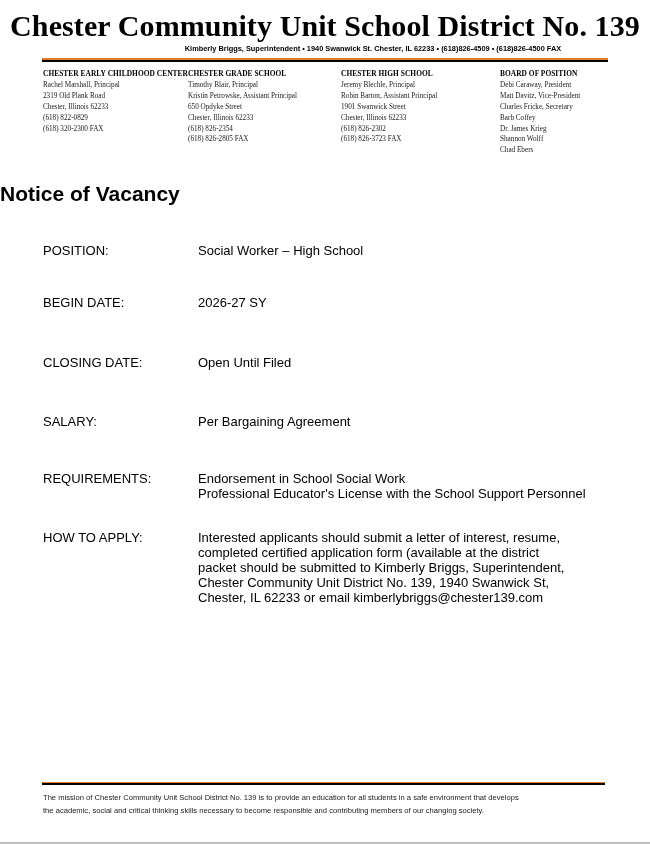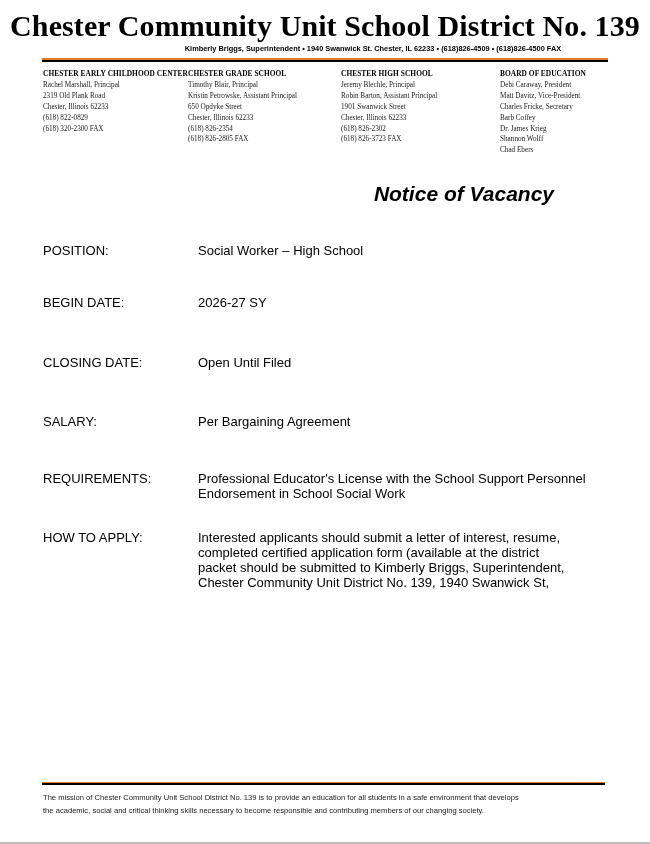--- a/index.html
+++ b/index.html
@@ -54,25 +54,24 @@
   .col .col-heading {
     font-weight: bold;
     font-size: 7.4px;
     letter-spacing: 0.05px;
   }
   .col .col-line { color: #1a1a1a; }
 
   
   .notice-title {
     left: 0; width: 554px; top: 181px;
-    text-align: right;
+    text-align: left;
     font-weight: bold;
     font-size: 21px;
     line-height: 26px;
-    font-style: italic;
   }
 
   
   .field-label, .field-value {
     font-size: 13px;
     line-height: 15px;
     white-space: nowrap;
   }
   .field-label { left: 43px; }
   .field-value { left: 198px; }
@@ -131,21 +130,21 @@
   <div class="col-heading">CHESTER HIGH SCHOOL</div>
   <div class="col-line">Jeremy Blechle, Principal</div>
   <div class="col-line">Robin Barton, Assistant Principal</div>
   <div class="col-line">1901 Swanwick Street</div>
   <div class="col-line">Chester, Illinois 62233</div>
   <div class="col-line">(618) 826-2302</div>
   <div class="col-line">(618) 826-3723 FAX</div>
 </div>
 
 <div class="abs col" style="left:500px;">
-  <div class="col-heading">BOARD OF EDUCATION</div>
+  <div class="col-heading">BOARD OF POSITION</div>
   <div class="col-line">Debi Caraway, President</div>
   <div class="col-line">Matt Davitz, Vice-President</div>
   <div class="col-line">Charles Fricke, Secretary</div>
   <div class="col-line">Barb Coffey</div>
   <div class="col-line">Dr. James Krieg</div>
   <div class="col-line">Shannon Wolff</div>
   <div class="col-line">Chad Ebers</div>
 </div>
 
 <div class="abs notice-title">Notice of Vacancy</div>
@@ -157,30 +156,31 @@
 <div class="abs field-value" style="top:295px;">2026-27 SY</div>
 
 <div class="abs field-label" style="top:355px;">CLOSING DATE:</div>
 <div class="abs field-value" style="top:355px;">Open Until Filed</div>
 
 <div class="abs field-label" style="top:414px;">SALARY:</div>
 <div class="abs field-value" style="top:414px;">Per Bargaining Agreement</div>
 
 <div class="abs field-label" style="top:471px;">REQUIREMENTS:</div>
 <div class="abs field-value" style="top:471px;">
+  <div>Endorsement in School Social Work</div>
   <div>Professional Educator's License with the School Support Personnel</div>
-  <div>Endorsement in School Social Work</div>
 </div>
 
 <div class="abs field-label" style="top:530px;">HOW TO APPLY:</div>
 <div class="abs field-value" style="top:530px;">
   <div>Interested applicants should submit a letter of interest, resume,</div>
   <div>completed certified application form (available at the district</div>
   <div>packet should be submitted to Kimberly Briggs, Superintendent,</div>
   <div>Chester Community Unit District No. 139, 1940 Swanwick St,</div>
+  <div>Chester, IL 62233 or email kimberlybriggs@chester139.com</div>
 </div>
 
 <div class="abs rule-footer">
   <div class="orange"></div>
   <div class="black"></div>
 </div>
 <div class="abs mission">
   <div>The mission of Chester Community Unit School District No. 139 is to provide an education for all students in a safe environment that develops</div>
   <div>the academic, social and critical thinking skills necessary to become responsible and contributing members of our changing society.</div>
 </div>

